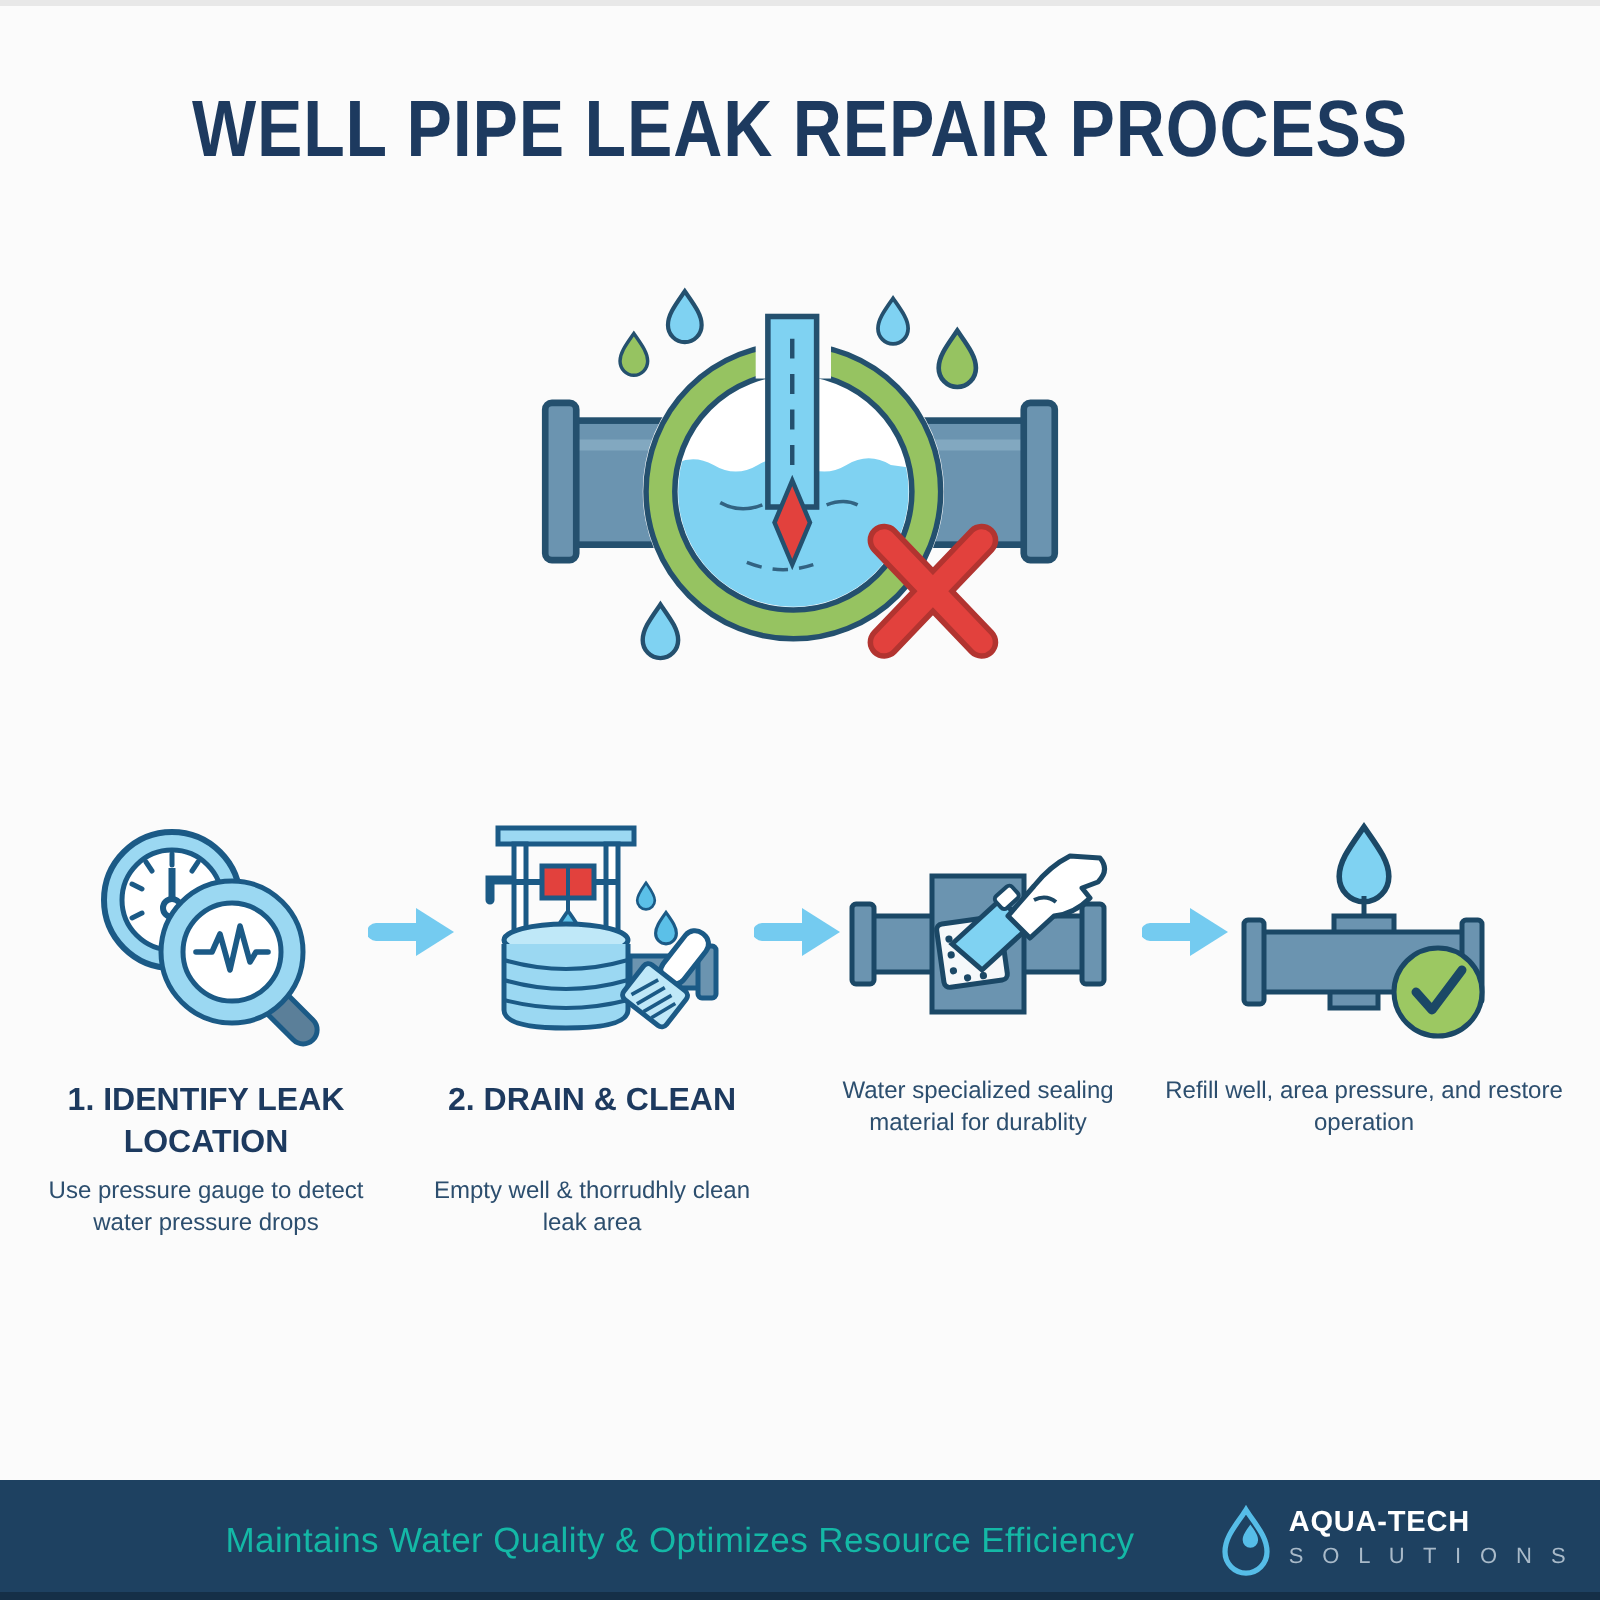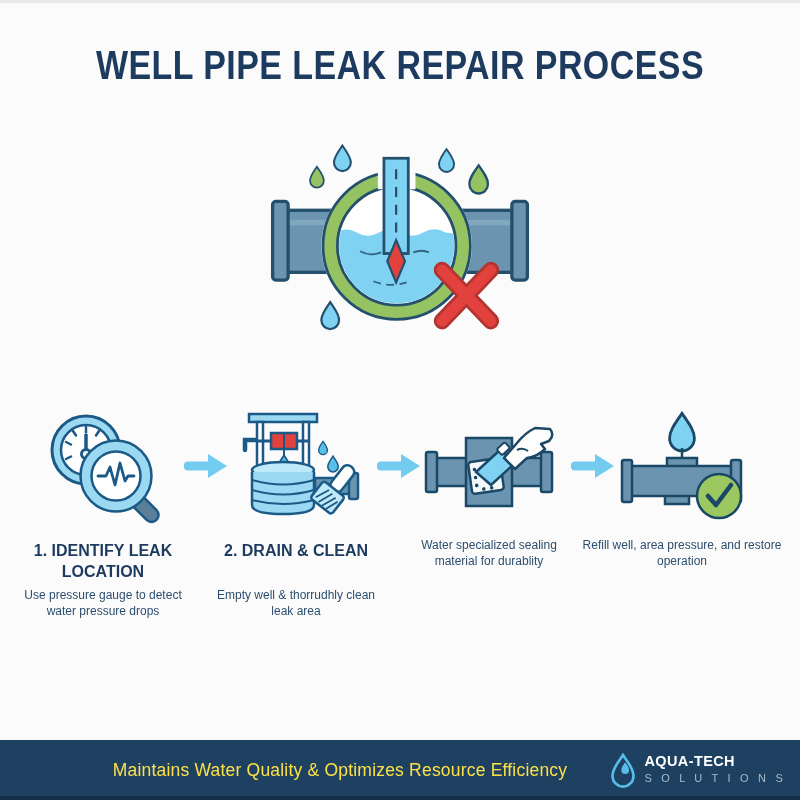--- a/index.html
+++ b/index.html
@@ -27,21 +27,21 @@
   .step .body-text{font-size:12px;color:var(--body-navy,#2c4e6e);line-height:1.34;}
   .b1{width:160px;} .b2{width:160px;} .b3{width:172px;} .b4{width:212px;margin:0 -11px;}
 
   .arrow{position:absolute;top:448px;width:44px;height:30px;}
 
   
   .footer{position:absolute;left:0;top:737px;width:800px;height:63px;background:var(--footer-bg,#1e4161);}
   .footer .strip{position:absolute;left:0;bottom:0;width:100%;height:7px;background:#152f47;}
   .footer .tagline{
     position:absolute;left:0;right:120px;top:50%;transform:translateY(-58%);
-    text-align:center;color:#fde047;font-size:17.5px;font-weight:500;letter-spacing:0.2px;
+    text-align:center;color:#14b8a6;font-size:17.5px;font-weight:500;letter-spacing:0.2px;
   }
   .footer .brand{position:absolute;right:14px;top:50%;transform:translateY(-56%);display:flex;align-items:center;gap:7px;}
   .footer .brand-text{display:flex;flex-direction:column;line-height:1.1;}
   .footer .brand-name{color:#ffffff;font-weight:bold;font-size:14.5px;letter-spacing:0.4px;}
   .footer .brand-sub{color:#a9bac9;font-size:11px;letter-spacing:3.2px;margin-top:2px;}
 </style>
 </head>
 <body>
 
 <div id="canvas">

